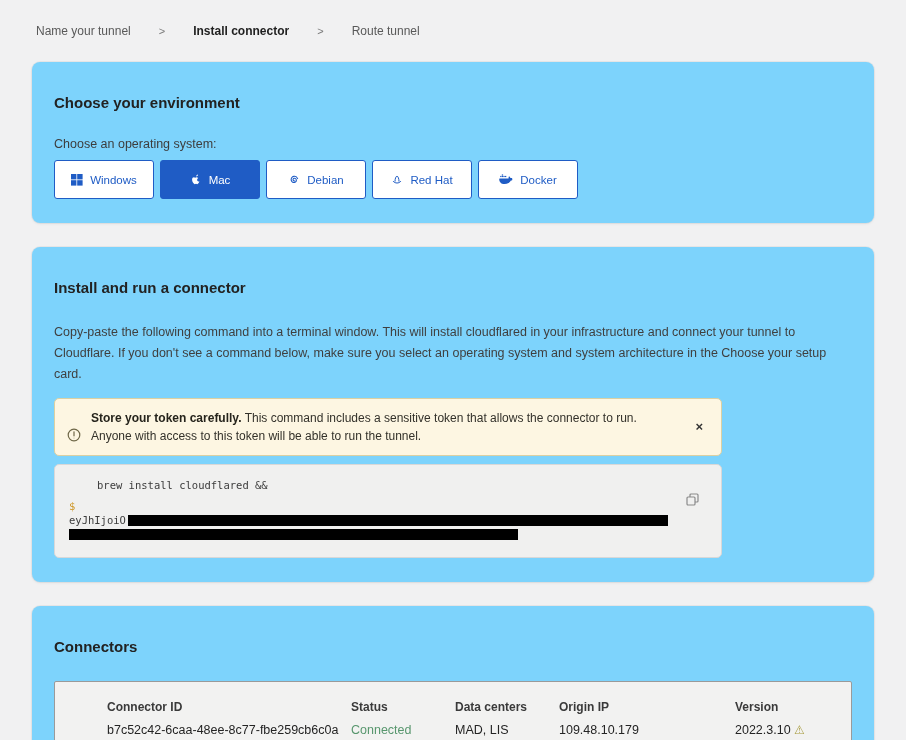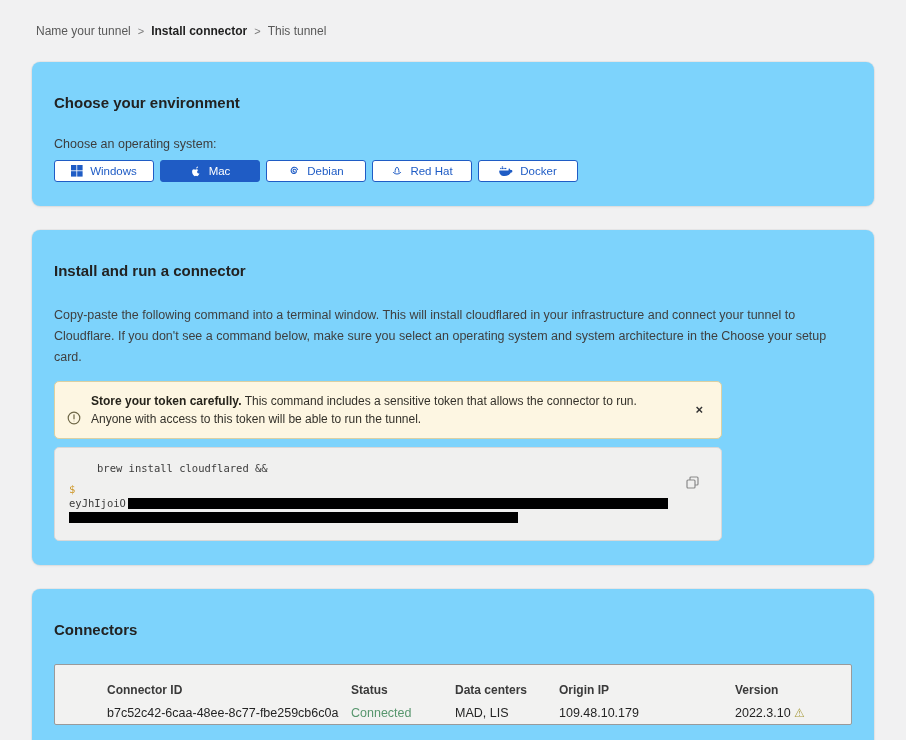--- a/index.html
+++ b/index.html
@@ -6,21 +6,21 @@
   html, body { margin: 0; padding: 0; }
   body {
     width: 906px; height: 740px;
     background: #f1f1f2;
     font-family: "Liberation Sans", sans-serif;
     color: #2b2b2b;
     font-size: 12.5px;
   }
   
   .breadcrumb {
-    display: flex; align-items: center; gap: 7px;
+    display: flex; align-items: center; gap: 28px;
     padding: 24px 36px 0 36px;
     font-size: 12px; color: #595959;
     margin-bottom: 24px;
   }
   .crumb.active { font-weight: bold; color: #1f1f1f; }
   .crumb-sep { color: #7a7a7a; font-size: 11px; }
 
   
   .card {
     background: #7dd3fc;
@@ -31,21 +31,21 @@
   }
   .card-title {
     font-size: 15px; font-weight: bold; color: #222;
     margin: 8px 0 0 0;
   }
 
   
   .os-label { margin-top: 26px; margin-bottom: 9px; color: #3d3d3d; }
   .os-row { display: flex; gap: 6px; }
   .os-btn {
-    width: 100px; height: 22px;
+    width: 100px; height: 39px;
     display: flex; align-items: center; justify-content: center; gap: 7px;
     background: #fff;
     border: 1px solid #1f5cc5;
     border-radius: 3px;
     color: #1f5cc5;
     font-size: 11.5px;
     cursor: pointer;
   }
   .os-btn svg { display: block; }
   .os-btn.active { background: #1f5cc5; color: #fff; }
@@ -115,21 +115,21 @@
   .warn-tri { color: #a79b3e; font-size: 12px; }
 </style>
 </head>
 <body>
 
 <nav class="breadcrumb">
   <span class="crumb">Name your tunnel</span>
   <span class="crumb-sep">&gt;</span>
   <span class="crumb active">Install connector</span>
   <span class="crumb-sep">&gt;</span>
-  <span class="crumb">This tunnel</span>
+  <span class="crumb">Route tunnel</span>
 </nav>
 
 <section class="card">
   <h2 class="card-title">Choose your environment</h2>
   <div class="os-label">Choose an operating system:</div>
   <div class="os-row">
 
     <button class="os-btn">
       <span>
         <svg width="12" height="12" viewBox="0 0 12 12">

